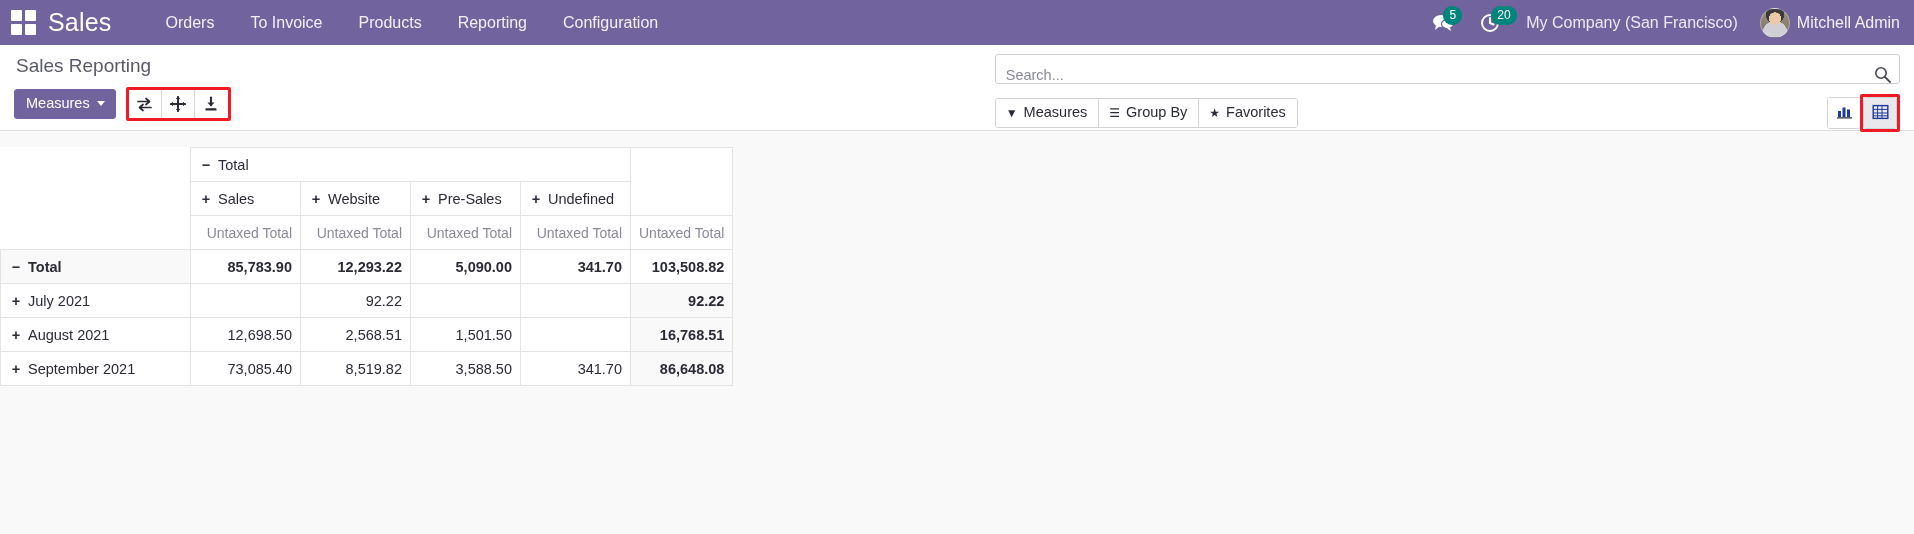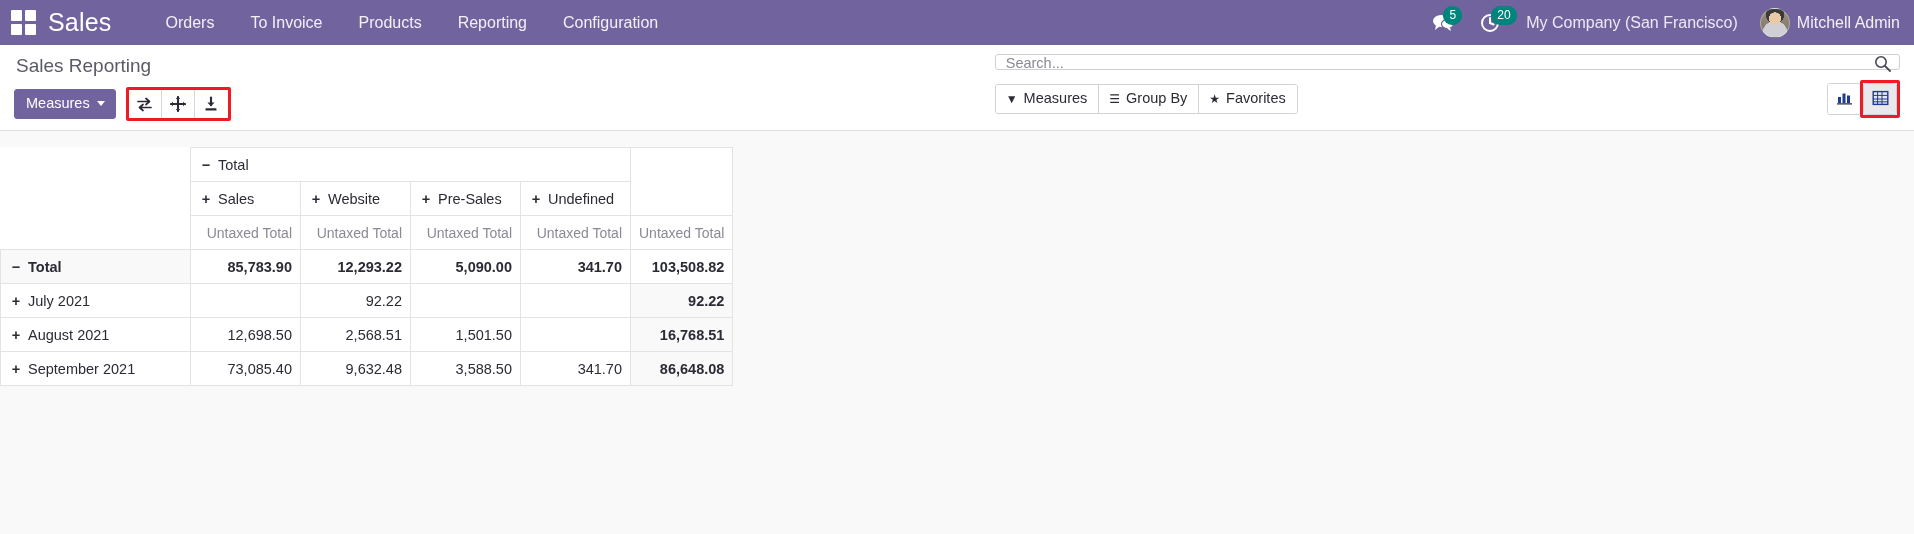--- a/index.html
+++ b/index.html
@@ -164,23 +164,23 @@
     cursor: pointer;
     color: #2b2b35;
   }
   .icon-btn:last-child { border-right: none; }
 
   
   .search-box {
     border: 1px solid #cfcfd4;
     border-radius: 3px;
     background: #fff;
-    height: 16px;
-    display: flex;
-    align-items: flex-start;
+    height: 30px;
+    display: flex;
+    align-items: flex-end;
     padding: 0 8px 0 10px;
   }
   .search-box input {
     flex: 1 1 auto;
     border: none;
     outline: none;
     font-size: 14.5px;
     color: #3b3b45;
     font-family: "Liberation Sans", sans-serif;
     background: transparent;
@@ -515,20 +515,20 @@
         <td class="num">1,501.50</td>
         <td class="num"></td>
         <td class="num grand">16,768.51</td>
       </tr>
 
       <tr>
         <td class="rowhead indent-1">
           <span class="toggler sign">+</span><span>September 2021</span>
         </td>
         <td class="num">73,085.40</td>
-        <td class="num">9,632.48</td>
+        <td class="num">8,519.82</td>
         <td class="num">3,588.50</td>
         <td class="num">341.70</td>
         <td class="num grand">86,648.08</td>
       </tr>
     </tbody>
   </table>
 </div>
 
 </body></html>

